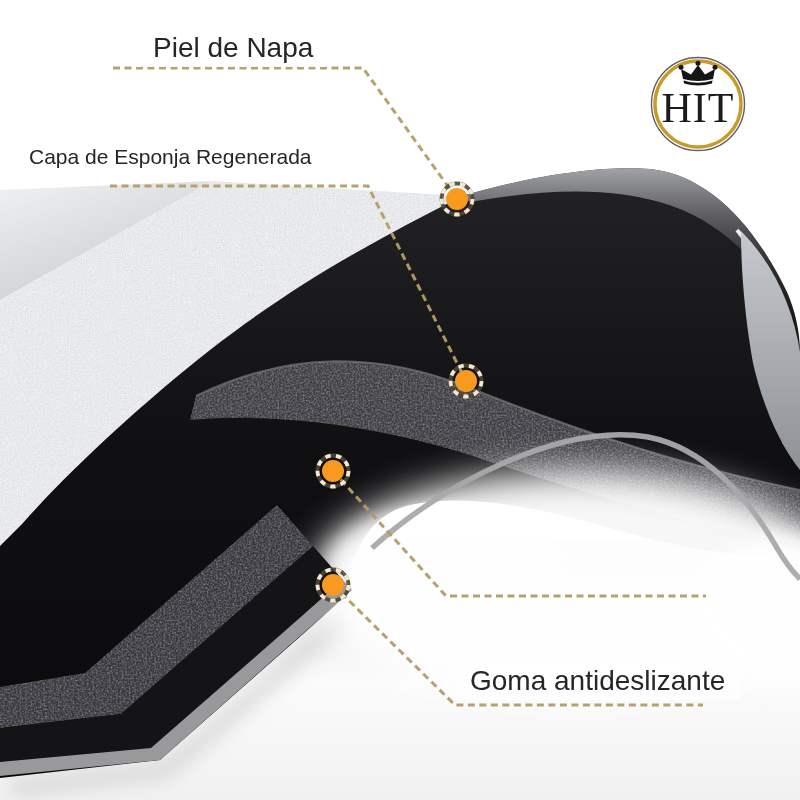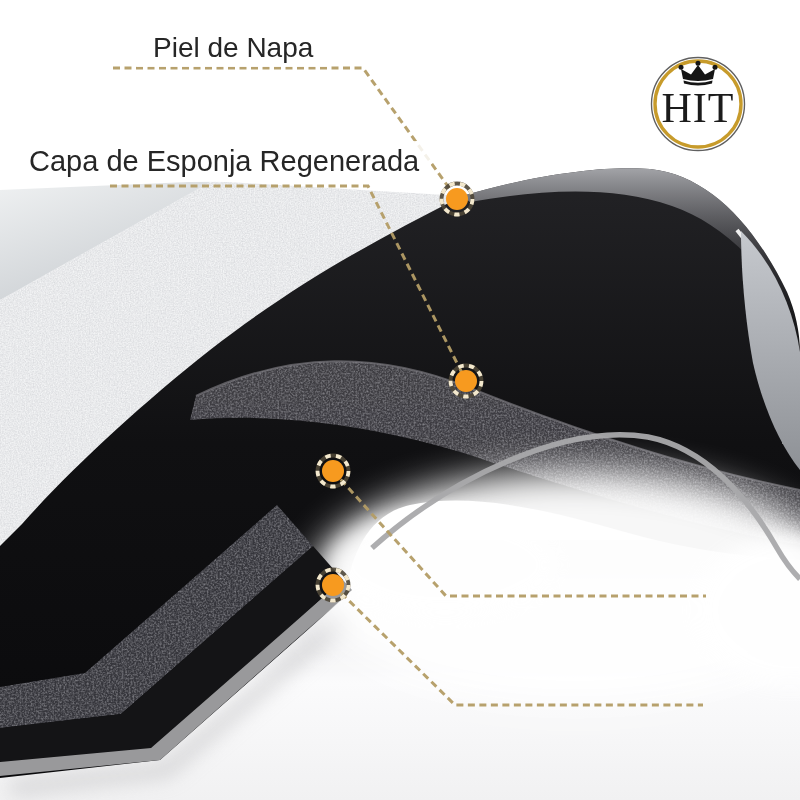--- a/index.html
+++ b/index.html
@@ -2,21 +2,21 @@
 <html><head>
 <meta charset="utf-8">
 <style>
   html,body{margin:0;padding:0;background:#fff;}
   .stage{position:relative;width:800px;height:800px;overflow:hidden;background:#fde047;
          font-family:"Liberation Sans",sans-serif;}
   .stage svg.photo{position:absolute;left:0;top:0;}
   .callout{position:absolute;color:#262626;background:rgba(255,255,255,.85);
            line-height:1.15;white-space:nowrap;border-radius:2px;}
   #lbl-napa{left:135px;top:29px;font-size:28px;padding:3px 18px;}
-  #lbl-esponja{left:17px;top:141px;font-size:29px;padding:4px 12px;}
+  #lbl-esponja{left:17px;top:141px;font-size:21px;padding:4px 12px;}
   #lbl-absorbente{left:414px;top:557px;font-size:28px;padding:4px 10px 5px;}
   #lbl-goma{left:456px;top:662px;font-size:28px;padding:3px 14px;background:rgba(255,255,255,.6);}
   .logo-badge{position:absolute;left:640px;top:45px;width:120px;height:120px;}
   .logo-badge text{font-family:"Liberation Serif",serif;font-size:42px;fill:#1b1b1b;letter-spacing:1px;}
 </style>
 </head>
 <body>
 
 <div class="stage">
 
@@ -135,20 +135,21 @@
       <g>
         <circle cx="333" cy="585" r="15.5" fill="none" stroke="#4e4636" stroke-width="3.8" opacity="0.9"></circle>
         <circle cx="333" cy="585" r="15.5" fill="none" stroke="#f3e8cd" stroke-width="3.8" stroke-dasharray="5.4 5.4"></circle>
         <circle cx="333" cy="585" r="11" fill="#f79a1f"></circle>
       </g>
     </g>
   </svg>
 
   <div class="callout" id="lbl-napa">Piel de Napa</div>
   <div class="callout" id="lbl-esponja">Capa de Esponja Regenerada</div>
+  <div class="callout" id="lbl-goma">Goma antideslizante</div>
 
   <svg class="logo-badge" width="120" height="120" viewBox="0 0 120 120">
     <circle cx="58" cy="59" r="46.5" fill="#ffffff" stroke="#606060" stroke-width="1.4"></circle>
     <circle cx="58" cy="59" r="43" fill="none" stroke-width="3.4" stroke="#c79b2b"></circle>
     <g fill="#151515">
       <g transform="translate(40,19)">
         <path d="M1,5 L11,10.5 L18,1 L25,10.5 L35,5 L33,15 Q18,19 3,15 Z"></path>
         <path d="M3.5,16.5 Q18,21 32.5,16.5 L32,19.5 Q18,23.5 4,19.5 Z"></path>
         <circle cx="1" cy="3.2" r="2.5"></circle>
         <circle cx="18" cy="-0.8" r="2.5"></circle>

